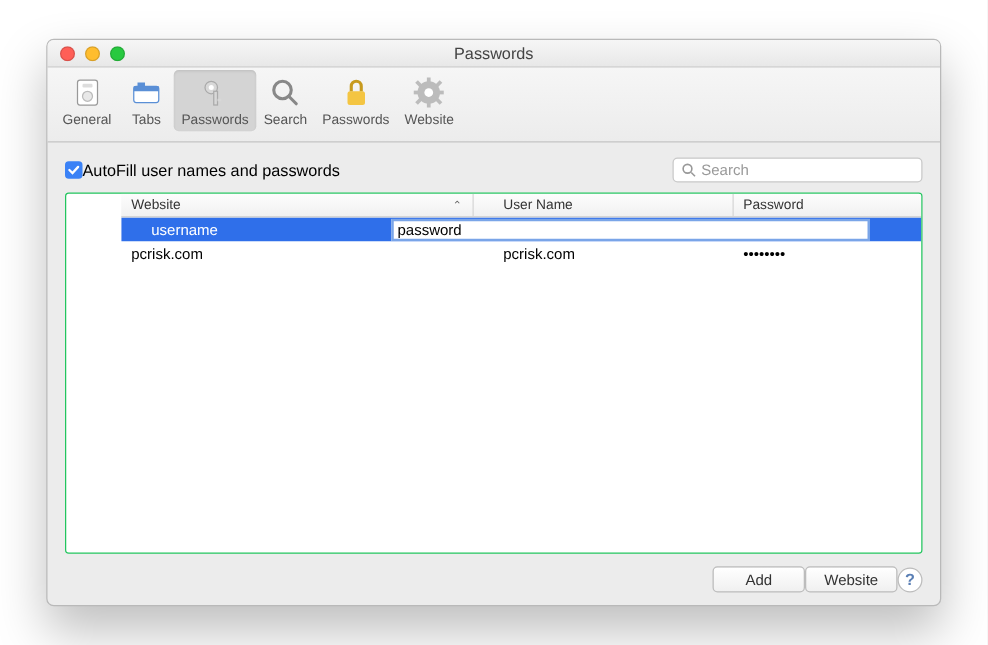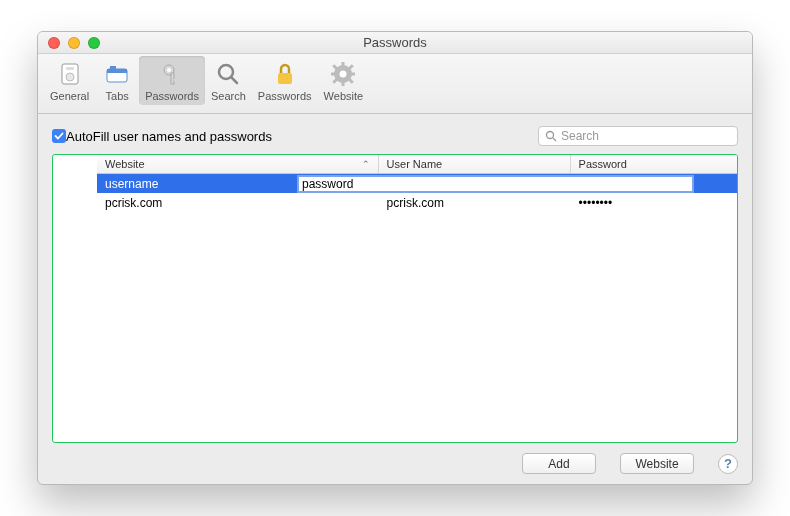--- a/index.html
+++ b/index.html
@@ -55,31 +55,31 @@
     display:flex; align-items:center; padding:0 6px; color:#999; font-size:12px;
   }
   .searchbox svg { margin-right:4px; flex-shrink:0;}
   .table {
     flex:1; background:#fff; border:1px solid #22c55e; border-radius:3px;
     display:flex; flex-direction:column; overflow:hidden;padding-left:44px;
   }
   .thead { display:flex; background:linear-gradient(#fdfdfd,#f1f1f1); border-bottom:1px solid #c8c8c8; font-size:11px; color:#333;}
   .th { padding:3px 8px; border-right:1px solid #d6d6d6; display:flex; align-items:center; position:relative;}
   .th:last-child{border-right:none;}
-  .col-w { width:44%; } .col-u { width:30%; } .col-p { flex:1; }
+  .col-w { width:44%; } .col-u { width:30%;margin-left:16px; } .col-p { flex:1; }
   .sortcaret { margin-left:auto; font-size:9px; color:#666; }
   .tbody { flex:1; overflow:auto; }
   .trow { display:flex; height:19px; font-size:12px; align-items:center; }
   .td { padding:0 8px; overflow:hidden; white-space:nowrap; }
   .trow.sel { background:#2f6fea; color:#fff; }
   .pw-edit {
     background:#fff; color:#000; border:2px solid #7aa5e8; border-radius:0;
     height:18px; padding:0 3px; display:flex; align-items:center; width:92%;
   }
-  .bottom { display:flex; justify-content:flex-end; align-items:center; gap:24px; padding-top:10px;}
+  .bottom { display:flex; justify-content:flex-end; align-items:center; gap:0; padding-top:10px;}
   .btn {
     min-width:74px; height:21px; background:linear-gradient(#fff,#f0f0f0);
     border:1px solid #bcbcbc; border-radius:4px; font-size:12px; color:#333;
     display:flex; align-items:center; justify-content:center;
   }
   .help { width:20px; height:20px; border-radius:50%; border:1px solid #bcbcbc; background:#fff;
     display:flex; align-items:center; justify-content:center; color:#5a7fb5; font-size:13px; font-weight:bold;}
 </style>
 </head>
 <body>

